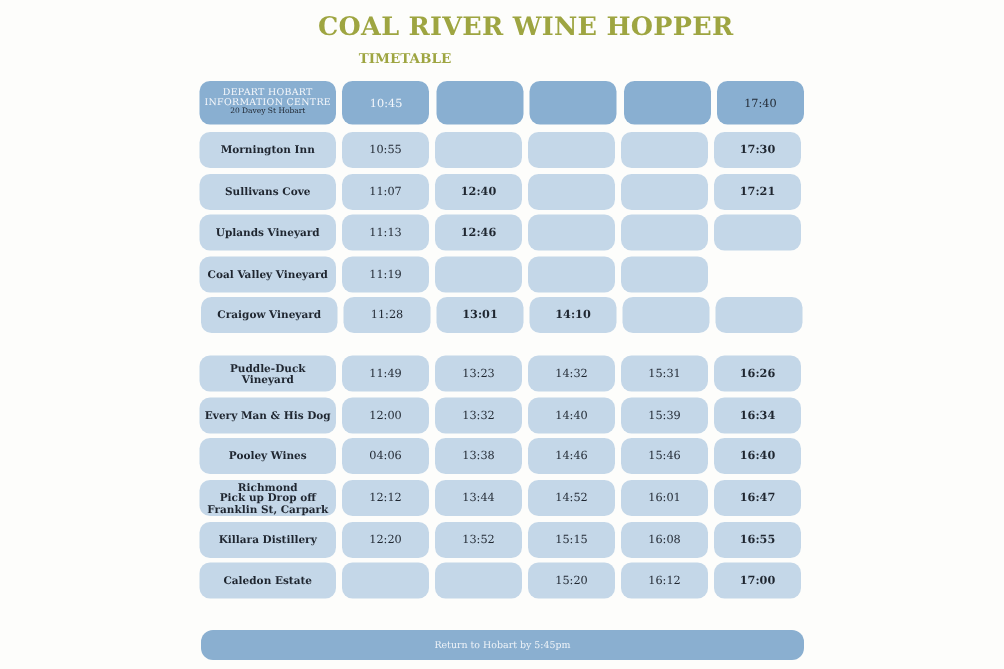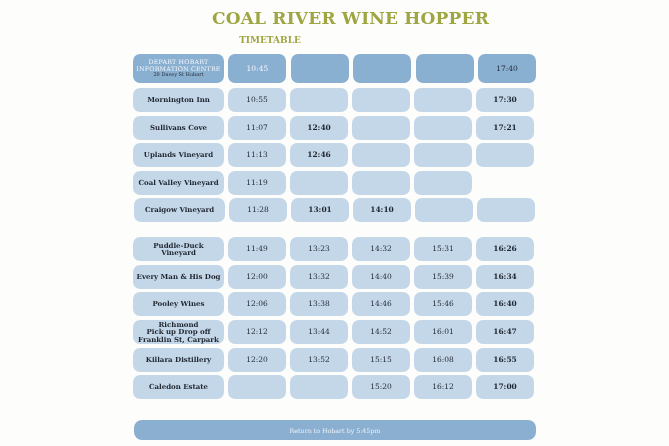--- a/index.html
+++ b/index.html
@@ -133,21 +133,21 @@
       <div class="row" style="height: 24px; margin-top: 4px; margin-bottom: 0px;">
         <div class="cell station" style="white-space: pre-line;">Every Man &amp; His Dog</div>
         <div class="cell time">12:00</div>
         <div class="cell time">13:32</div>
         <div class="cell time">14:40</div>
         <div class="cell time">15:39</div>
         <div class="cell time bold">16:34</div>
       </div>
       <div class="row" style="height: 24px; margin-top: 3px; margin-bottom: 0px;">
         <div class="cell station" style="white-space: pre-line;">Pooley Wines</div>
-        <div class="cell time">12:06</div>
+        <div class="cell time">04:06</div>
         <div class="cell time">13:38</div>
         <div class="cell time">14:46</div>
         <div class="cell time">15:46</div>
         <div class="cell time bold">16:40</div>
       </div>
       <div class="row" style="height: 24px; margin-top: 4px; margin-bottom: 0px;">
         <div class="cell station" style="white-space: pre-line;">Richmond
 Pick up Drop off
 Franklin St, Carpark</div>
         <div class="cell time">12:12</div>

